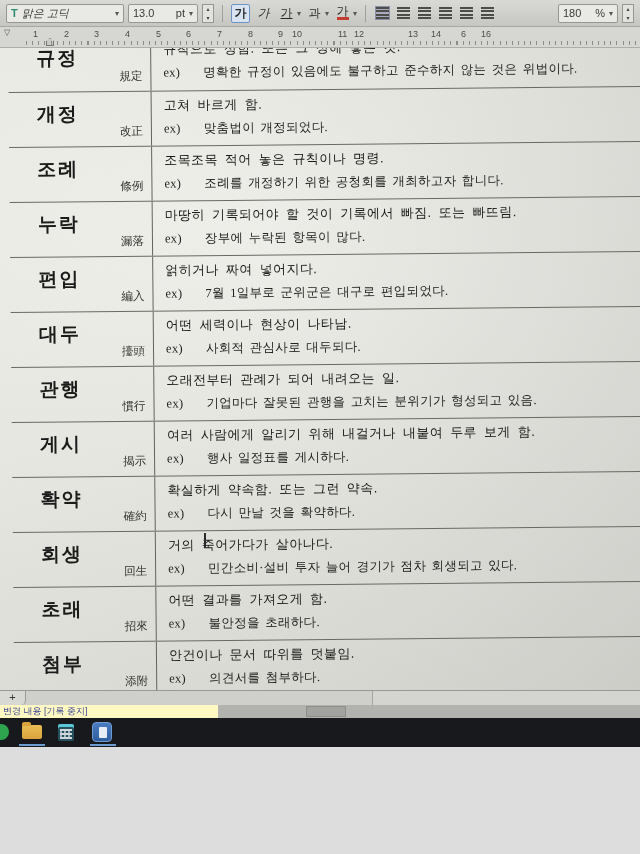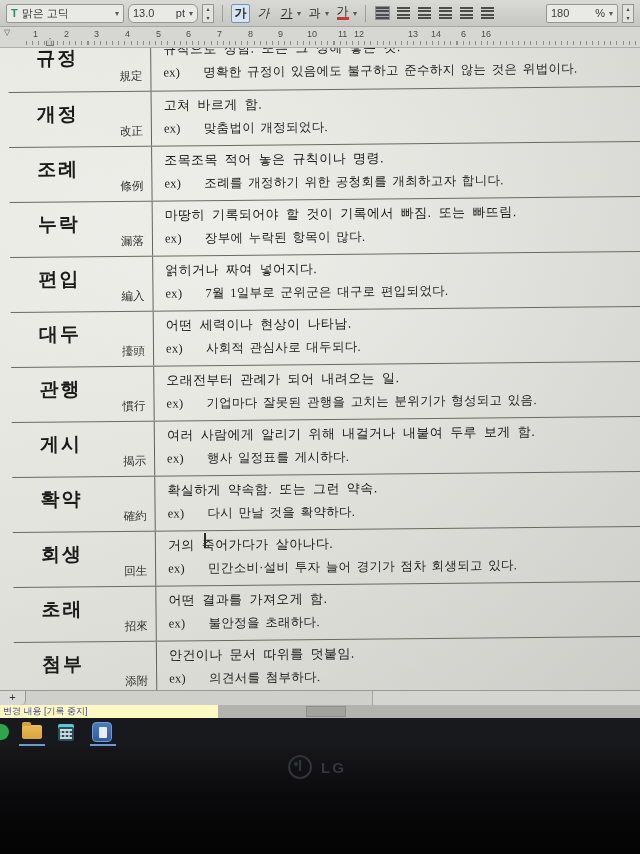--- a/index.html
+++ b/index.html
@@ -8,41 +8,41 @@
   .screen { width:640px; height:854px; position:relative; background:#dddddd; }
 
   
   .toolbar { height:27px; background:linear-gradient(#d9dad5,#c6c7c2);
              border-bottom:1px solid #a8a8a3; display:flex; align-items:center;
              padding:0 6px; gap:4px; }
   .combo { background:#e9eae5; border:1px solid #97978f; border-radius:2px;
            height:19px; display:flex; align-items:center; padding:0 4px;
            font-size:11px; color:#3a3a38; gap:4px; }
   .font-combo { width:118px; }
-  .font-combo .nm { flex:1; }
+  .font-combo .nm { flex:1;font-style:italic; }
   .tt-icon { color:#2e8b74; font-weight:bold; font-size:11px; }
-  .size-combo { width:70px;border-radius:6px; }
+  .size-combo { width:70px; }
   .size-combo .val { flex:1; }
   .caret { font-size:8px; color:#555; }
   .spin { width:12px; height:19px; border:1px solid #97978f; background:#e2e3de;
           display:flex; flex-direction:column; align-items:center;
           font-size:6px; line-height:9px; color:#444; }
   .fmt { width:19px; height:19px; border:1px solid transparent; background:transparent;
          font-size:12px; color:#2a2a28; display:flex; align-items:center;
          justify-content:center; font-family:inherit; }
   .fmt.active { border:1px solid #6f94c4; background:#d9e4f2; border-radius:2px; }
   .fmt-wrap { display:flex; align-items:center; gap:1px; }
   .fmt.italic span { font-style:italic; }
   .fmt.under span { text-decoration:underline; }
   .fmt.fcolor span { border-bottom:3px solid #c43b32; line-height:11px; }
   .vsep { width:1px; height:17px; background:#a09f9a; margin:0 4px; }
   .aicon { width:13px; height:12px; margin:0 2px;
            background:repeating-linear-gradient(180deg,#4c4c48 0 1.7px,transparent 1.7px 3.5px); }
   .aicon.sel { background-color:#a7abbd; outline:1px solid #8a8fa5; }
-  .zoom-combo { width:72px; margin-left:auto; }
+  .zoom-combo { width:60px; margin-left:auto; }
   .zoom-combo .val { flex:1; }
 
   
   .ruler { height:21px; background:#d6d7d2; border-bottom:1px solid #aeaea9;
            position:relative; }
   .ruler::after { content:""; position:absolute; left:26px; right:0; bottom:2px; height:4px;
            background:repeating-linear-gradient(90deg,#8d8d88 0 1px,transparent 1px 6.15px); }
   .rn { position:absolute; top:2px; font-size:9px; color:#4c4c48; }
   .marker-a { position:absolute; left:4px; top:1px; font-size:8px; color:#55555a; }
   .marker-b { position:absolute; left:46px; bottom:1px; width:8px; height:8px;
@@ -187,21 +187,21 @@
     <span class="marker-b"></span>
     <span class="rn" style="left:33px">1</span>
     <span class="rn" style="left:64px">2</span>
     <span class="rn" style="left:94px">3</span>
     <span class="rn" style="left:125px">4</span>
     <span class="rn" style="left:156px">5</span>
     <span class="rn" style="left:186px">6</span>
     <span class="rn" style="left:217px">7</span>
     <span class="rn" style="left:248px">8</span>
     <span class="rn" style="left:278px">9</span>
-    <span class="rn" style="left:307px">10</span>
+    <span class="rn" style="left:292px">10</span>
     <span class="rn" style="left:338px">11</span>
     <span class="rn" style="left:354px">12</span>
     <span class="rn" style="left:408px">13</span>
     <span class="rn" style="left:431px">14</span>
     <span class="rn" style="left:461px">6</span>
     <span class="rn" style="left:481px">16</span>
   </div>
 
   <div class="doc">
     <div class="table-wrap">
@@ -381,20 +381,14 @@
 
   <div class="taskbar">
     <div class="tk-green"></div>
     <div class="tk-folder"></div>
     <div class="tk-calc"></div>
     <div class="tk-hwp"></div>
     <div class="tk-under1"></div>
     <div class="tk-under2"></div>
   </div>
 
-  <div class="bezel">
-    <div class="lg-logo">
-      <div class="lg-emblem"></div>
-      <div class="lg-text">LG</div>
-    </div>
-  </div>
 
 </div>
 
 </body></html>

